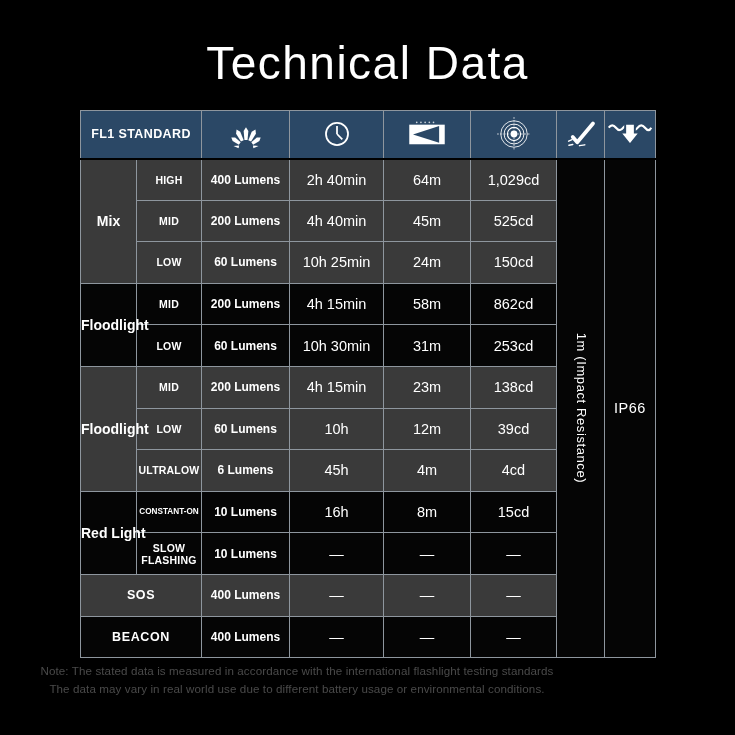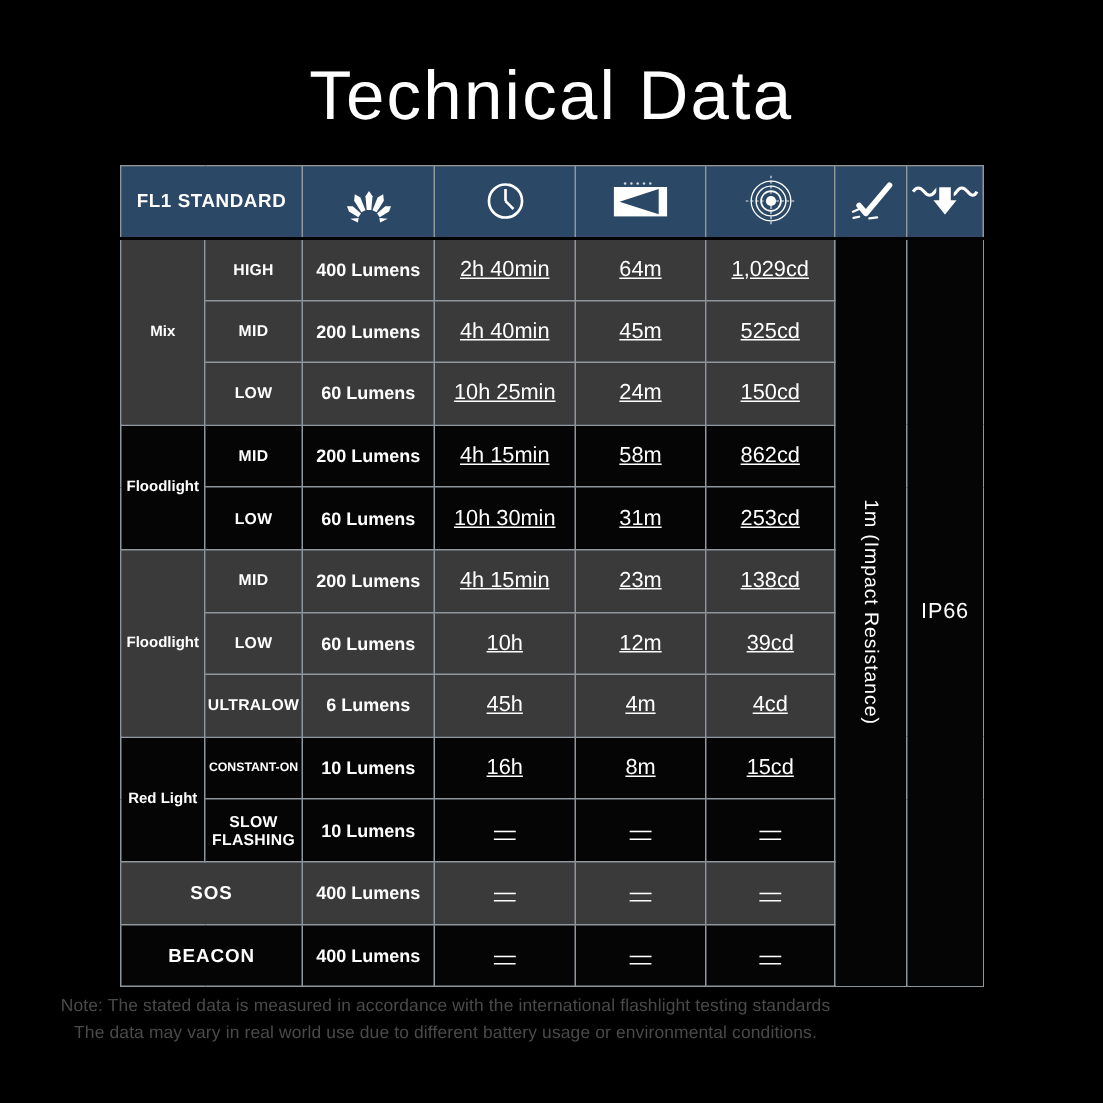--- a/index.html
+++ b/index.html
@@ -15,25 +15,25 @@
   .spec th,.spec td{border:1px solid #8e969e;padding:0;text-align:center;
                     vertical-align:middle;color:#fff;overflow:visible;}
   .spec thead tr{height:48px;}
   .spec thead th{background:#2b4866;border-bottom:2px solid #000;}
   .spec tbody tr{height:41.6px;}
   tr.grp-a td{background:#3a3a3a;}
   tr.grp-b td{background:#050505;}
   .spec td.tall{background:#050505;}
 
   .fl1{font-size:12.5px;font-weight:bold;letter-spacing:0.4px;}
-  .mode{font-size:10px;font-weight:bold;white-space:nowrap;}
+  .mode{font-size:14px;font-weight:bold;white-space:nowrap;}
   .level{font-size:10.5px;font-weight:bold;letter-spacing:0.2px;line-height:12px;}
   .level.xs{font-size:8.2px;letter-spacing:0;}
   .lumens{font-size:12px;font-weight:bold;}
-  .val{font-size:14.5px;font-weight:400;color:#f4f6f8;text-decoration:underline;}
+  .val{font-size:14.5px;font-weight:400;color:#f4f6f8;}
   .mergedmode{font-size:12.5px;font-weight:bold;letter-spacing:0.6px;}
 
   td.tall{position:relative;}
   .vtext{position:absolute;top:50%;left:50%;white-space:nowrap;
          transform:translate(-50%,-50%) rotate(90deg);
          font-size:13px;letter-spacing:0.6px;color:#fff;}
   .ip{font-size:14.5px;letter-spacing:0.5px;color:#fff;}
 
   .note{position:absolute;top:662px;left:0;width:594px;text-align:center;
         color:#4a4a4a;font-size:11.6px;line-height:17.5px;letter-spacing:0.1px;}

